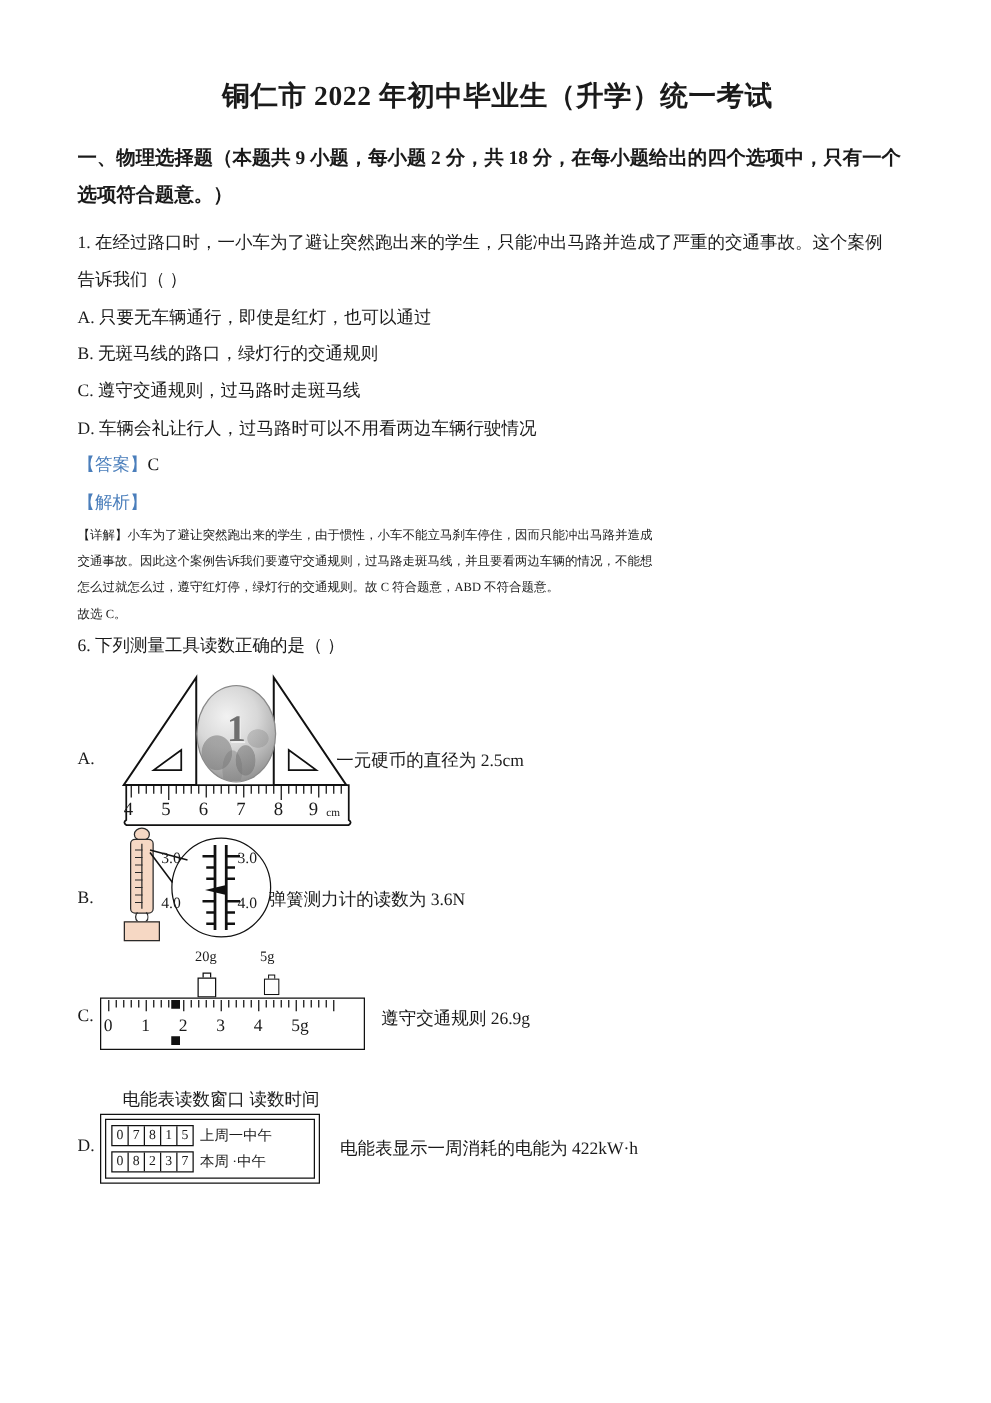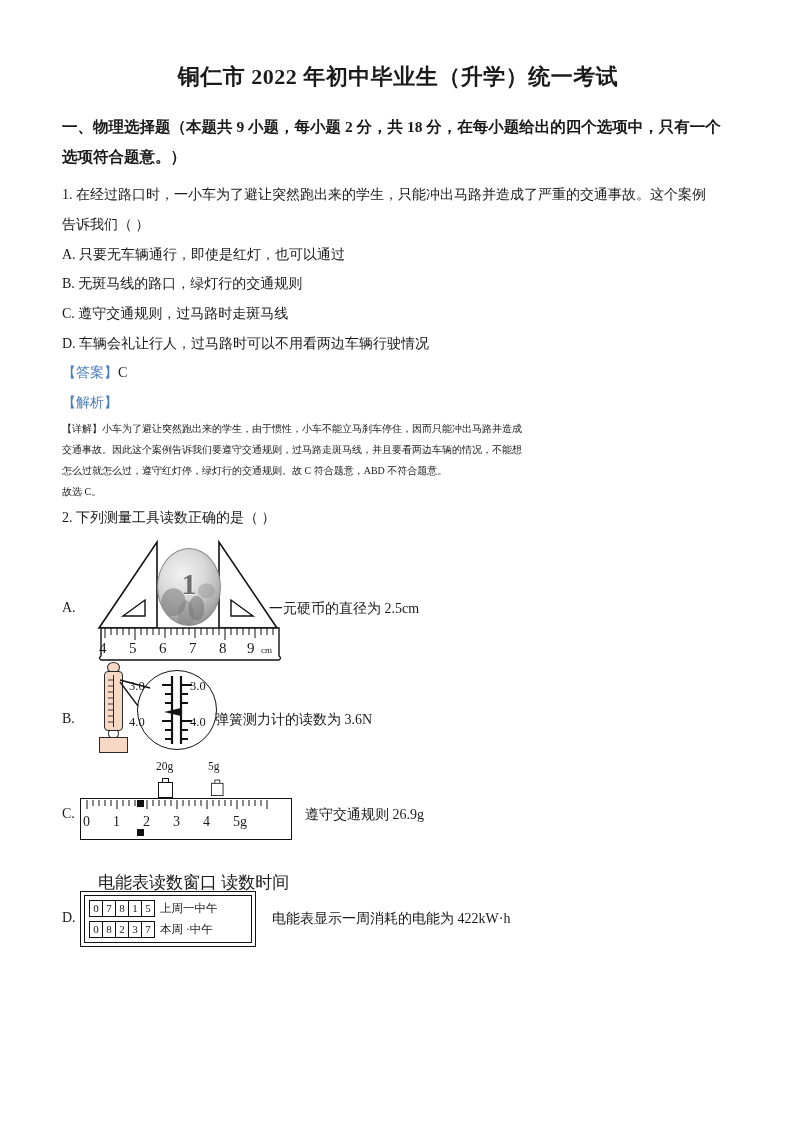--- a/index.html
+++ b/index.html
@@ -138,21 +138,21 @@
   }
   .meter-row{ display:flex; align-items:center; gap:5px; height:21px; }
   .digits{ display:flex; border:1.2px solid #111; }
   .digits span{
     width:12px; height:15px; line-height:15px; text-align:center;
     font-size:11px; font-family:"Liberation Serif",serif;
     border-right:1px solid #111;
   }
   .digits span:last-child{ border-right:none; }
   .meter-when{ font-size:11.5px; white-space:nowrap; }
-  .meter-head{ position:absolute; left:18px; top:-20px; font-size:17px; white-space:nowrap; }
+  .meter-head{ position:absolute; left:18px; top:-20px; font-size:14px; white-space:nowrap; }
 </style>
 </head>
 <body>
 
 <div class="page">
 
   <div class="doc-title">铜仁市 2022 年初中毕业生（升学）统一考试</div>
 
   <div class="section-head">一、物理选择题（本题共 9 小题，每小题 2 分，共 18 分，在每小题给出的四个选项中，只有一个选项符合题意。）</div>
 
@@ -173,21 +173,21 @@
     </p>
     <p class="detail">
       <span>【详解】</span><span>小车为了避让突然跑出来的学生，由于惯性，小车不能立马刹车停住，因而只能冲出马路并造成</span>
     </p>
     <p class="detail">交通事故。因此这个案例告诉我们要遵守交通规则，过马路走斑马线，并且要看两边车辆的情况，不能想</p>
     <p class="detail">怎么过就怎么过，遵守红灯停，绿灯行的交通规则。故 C 符合题意，ABD 不符合题意。</p>
     <p class="detail">故选 C。</p>
   </div>
 
   <div>
-    <p class="q-text">2. 下列测量工具读数正确的是（      ）</p>
+    <p class="q-text">6. 下列测量工具读数正确的是（      ）</p>
 
     <div class="q2-block" style="height:430px;">
 
       <div class="opt-row" style="position:absolute; left:0; top:0; width:672px; height:125px;">
         <span class="opt-letter" style="left:0; top:62px;">A.</span>
 
         <div class="figA">
 
           <svg width="190" height="126" style="position:absolute;left:0;top:0;">
             <polygon points="62,4 62,90 4,90" fill="none" stroke="#111" stroke-width="1.6"></polygon>

